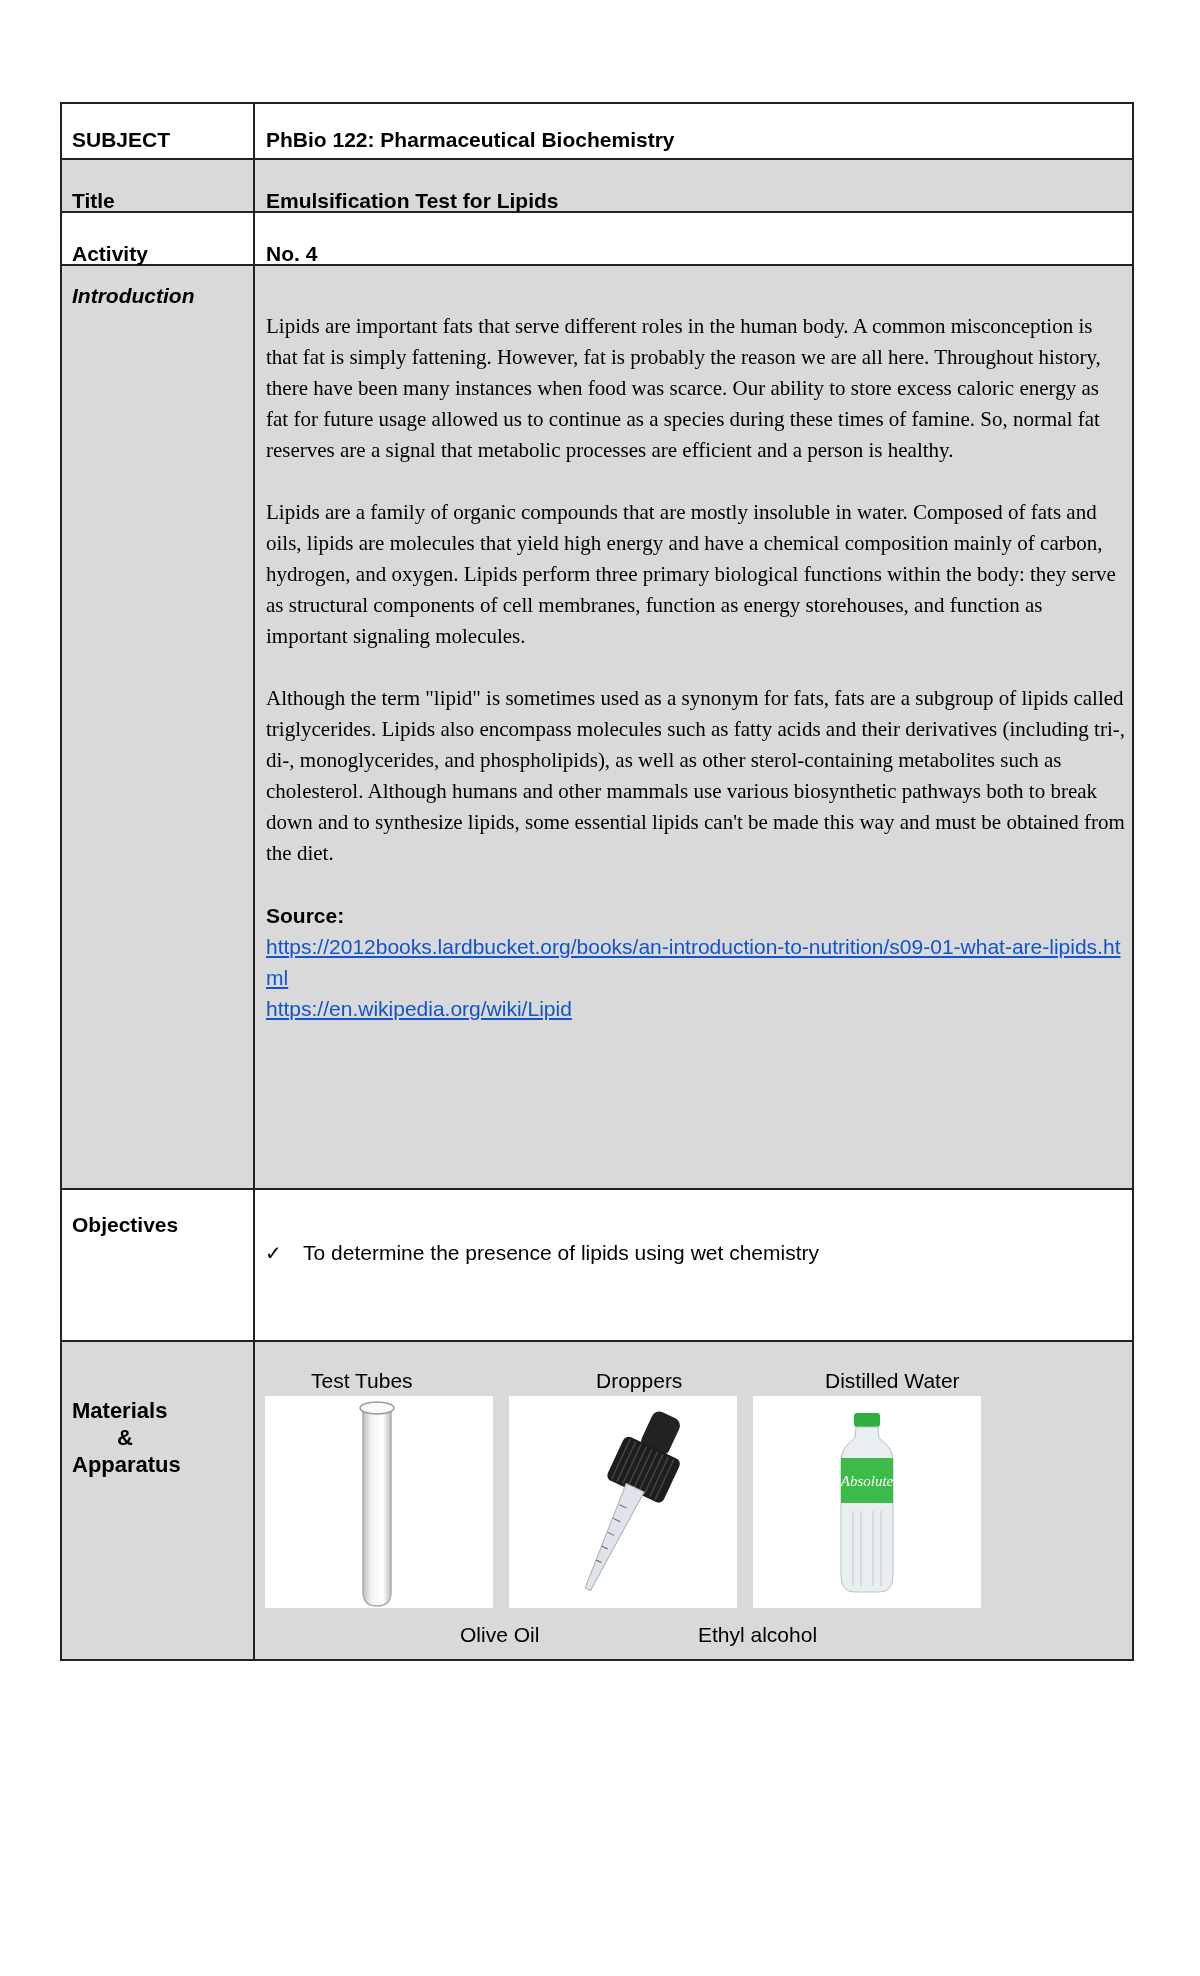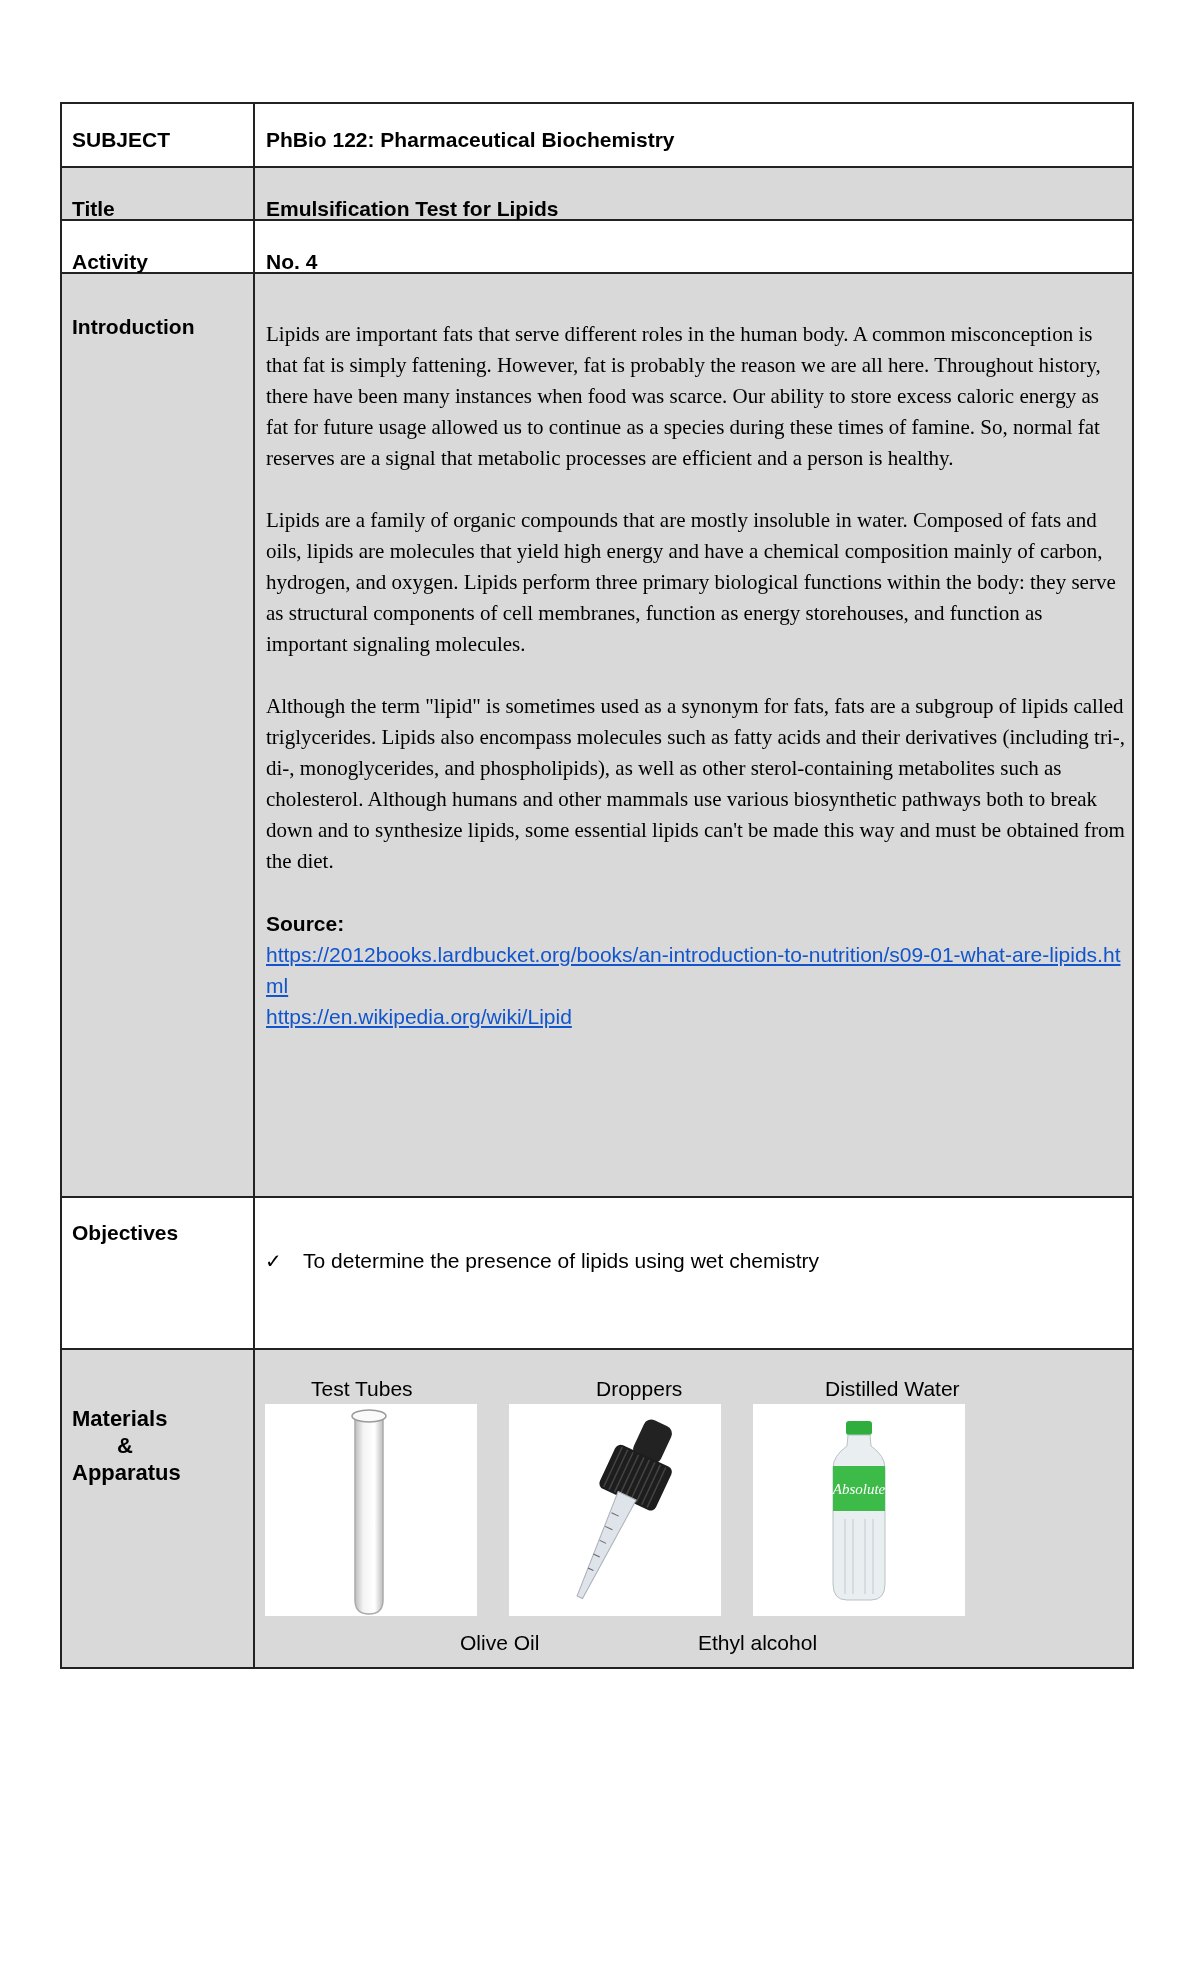--- a/index.html
+++ b/index.html
@@ -5,32 +5,32 @@
   html, body { margin:0; padding:0; background:#ffffff; }
   body { width:1200px; height:1976px; position:relative; font-family:"Liberation Sans", sans-serif; color:#000; }
   .doc-table { position:absolute; left:60px; top:102px; width:1074px; border-collapse:collapse; table-layout:fixed; }
   .doc-table td { border:2px solid #222; vertical-align:top; padding:0; position:relative; }
   .col-label { width:193px; }
   .gray { background:#d9d9d9; }
   .white { background:#ffffff; }
   .lbl { font-weight:bold; font-size:21px; line-height:25px; padding-left:10px; }
   .val { font-size:21px; line-height:25px; padding-left:11px; }
   .bold { font-weight:bold; }
-  .row-subject { height:64px; }
+  .row-subject { height:56px; }
   .row-title { height:53px; }
   .row-activity { height:53px;border-radius:17px; }
   .row-intro { height:924px; }
   .row-obj { height:152px; }
   .row-mat { height:319px; }
   .abs { position:absolute; }
   .intro-body { position:absolute; left:11px; top:45px; width:860px; font-size:21px; line-height:31px; }
   .intro-body p { margin:0 0 31px 0;font-family:Liberation Serif, serif; }
   .intro-body a { color:#1155cc; text-decoration:underline; }
   .check { font-size:20px; }
-  .mat-img { position:absolute; width:212px; height:212px; background:#fff;text-align:center; }
+  .mat-img { position:absolute; width:228px; height:212px; background:#fff;text-align:center; }
   .mat-cap { position:absolute; font-size:21px; line-height:25px; white-space:nowrap; }
 </style>
 </head>
 <body>
 
 <table class="doc-table">
   <colgroup>
       <col class="col-label">
       <col>
     </colgroup>
@@ -58,21 +58,21 @@
     <td class="white">
       <div class="lbl abs" style="top:28px;">Activity</div>
     </td>
     <td class="white">
       <div class="val bold abs" style="top:28px;">No. 4</div>
     </td>
   </tr>
 
   <tr class="row-intro gray">
     <td class="gray">
-      <div class="lbl abs" style="top:40px;">Introduction</div>
+      <div class="lbl abs" style="top:17px;font-style:italic;">Introduction</div>
     </td>
     <td class="gray">
       <div class="intro-body">
         <p>Lipids are important fats that serve different roles in the human body. A common misconception is that fat is simply fattening. However, fat is probably the reason we are all here. Throughout history, there have been many instances when food was scarce. Our ability to store excess caloric energy as fat for future usage allowed us to continue as a species during these times of famine. So, normal fat reserves are a signal that metabolic processes are efficient and a person is healthy.</p>
         <p>Lipids are a family of organic compounds that are mostly insoluble in water. Composed of fats and oils, lipids are molecules that yield high energy and have a chemical composition mainly of carbon, hydrogen, and oxygen. Lipids perform three primary biological functions within the body: they serve as structural components of cell membranes, function as energy storehouses, and function as important signaling molecules.</p>
         <p>Although the term "lipid" is sometimes used as a synonym for fats, fats are a subgroup of lipids called triglycerides. Lipids also encompass molecules such as fatty acids and their derivatives (including tri-, di-, monoglycerides, and phospholipids), as well as other sterol-containing metabolites such as cholesterol. Although humans and other mammals use various biosynthetic pathways both to break down and to synthesize lipids, some essential lipids can't be made this way and must be obtained from the diet.</p>
         <div class="bold">Source:</div>
         <div><a href="#" style="word-break:break-all;">https://2012books.lardbucket.org/books/an-introduction-to-nutrition/s09-01-what-are-lipids.html</a></div>
         <div><a href="#">https://en.wikipedia.org/wiki/Lipid</a></div>
       </div>

